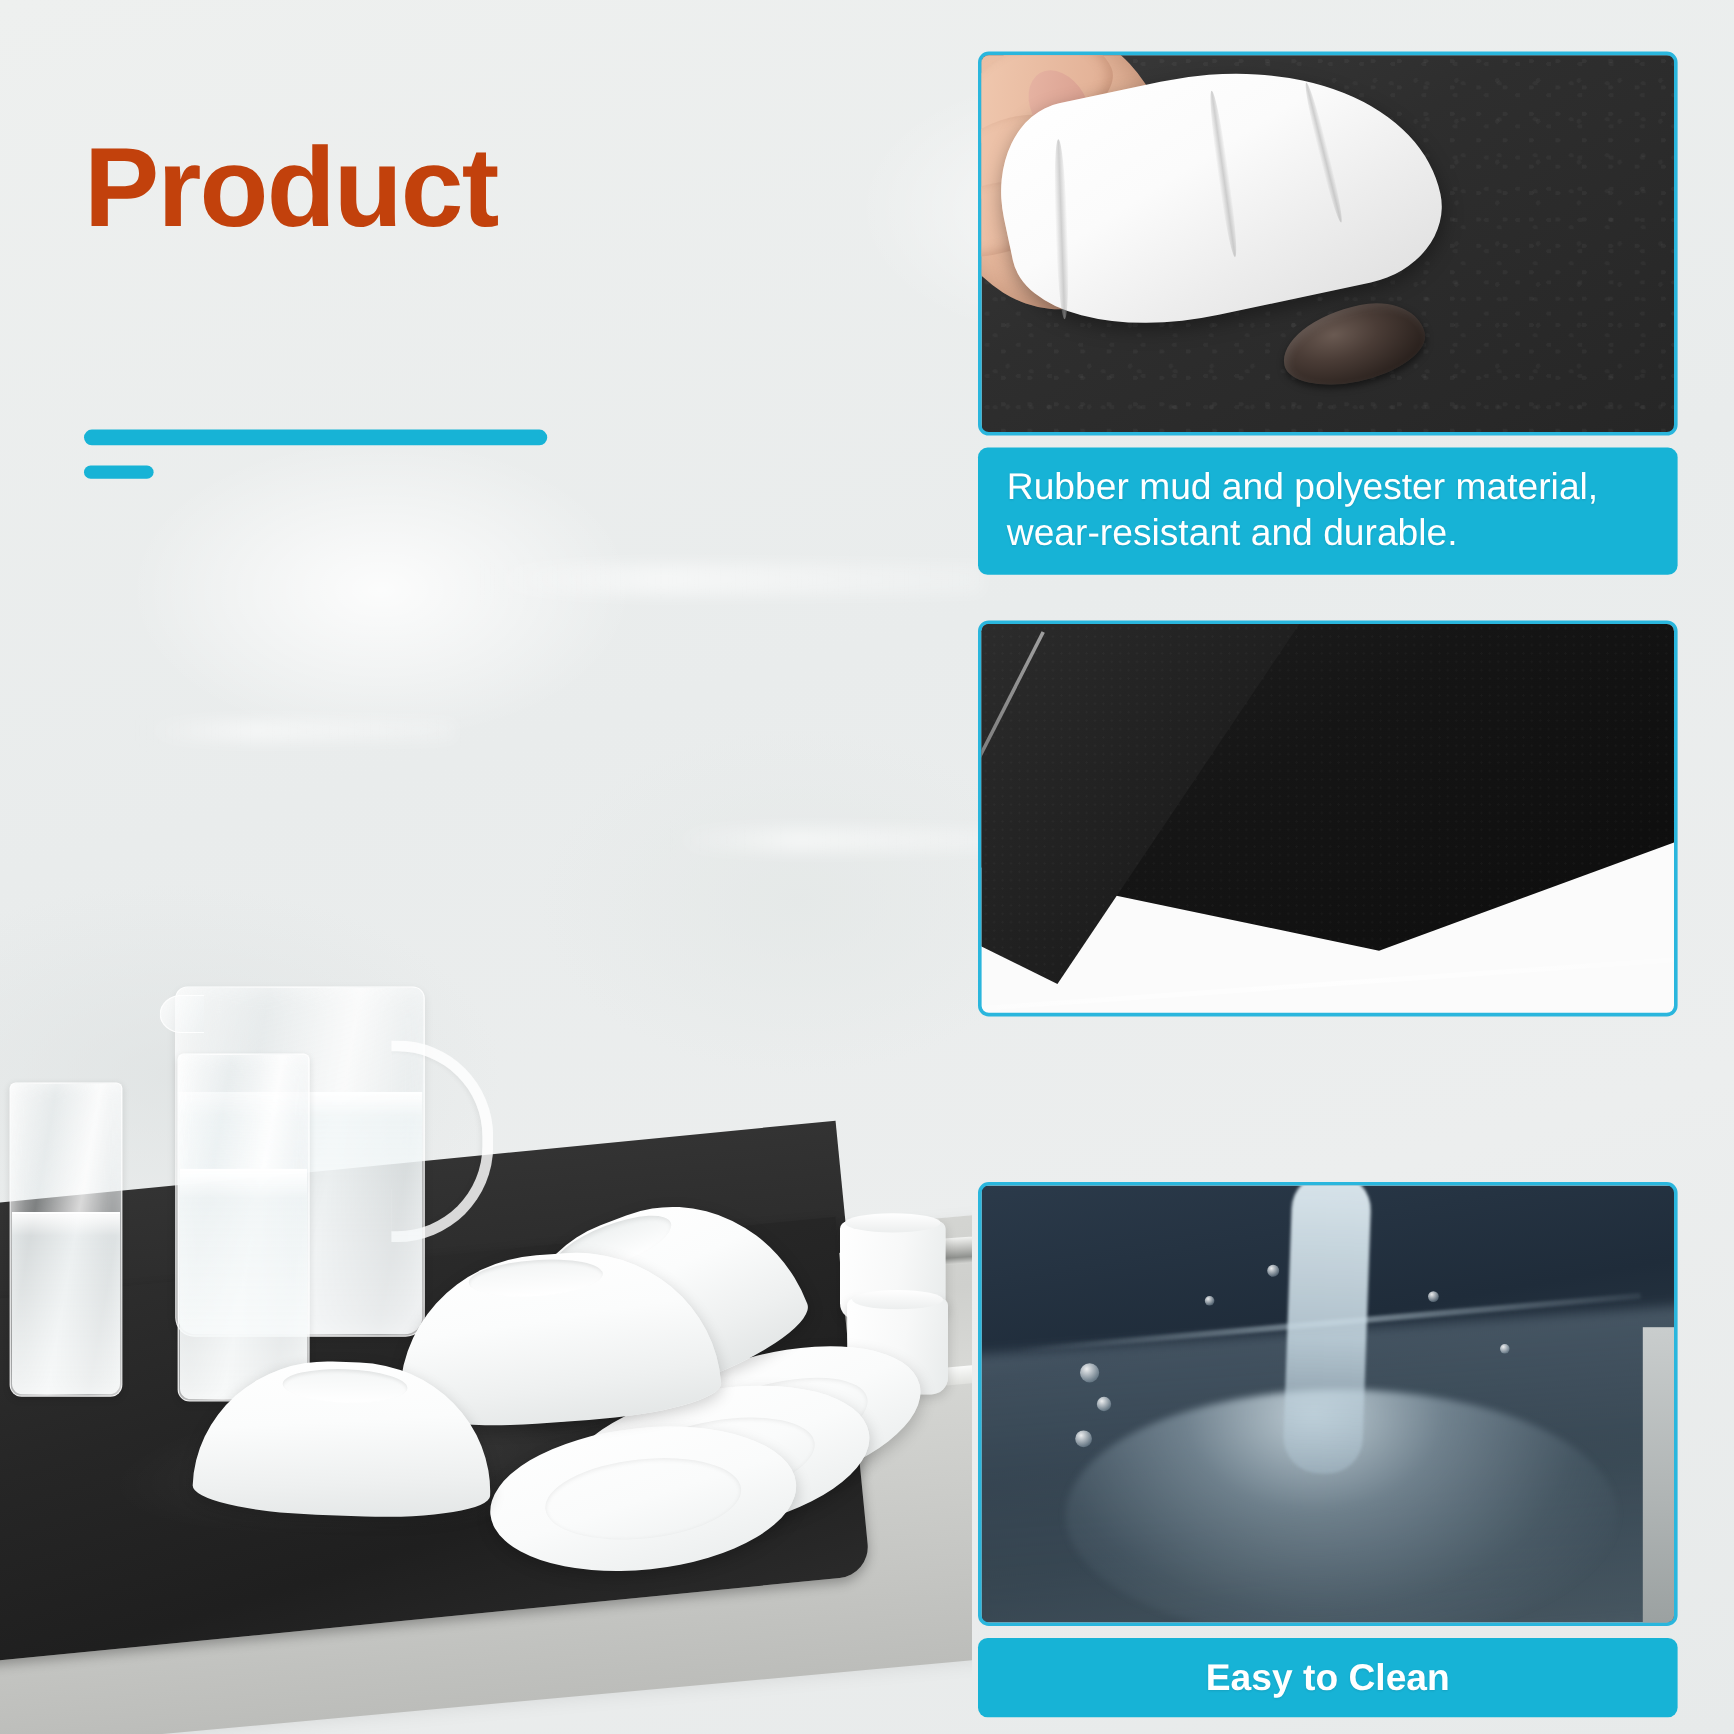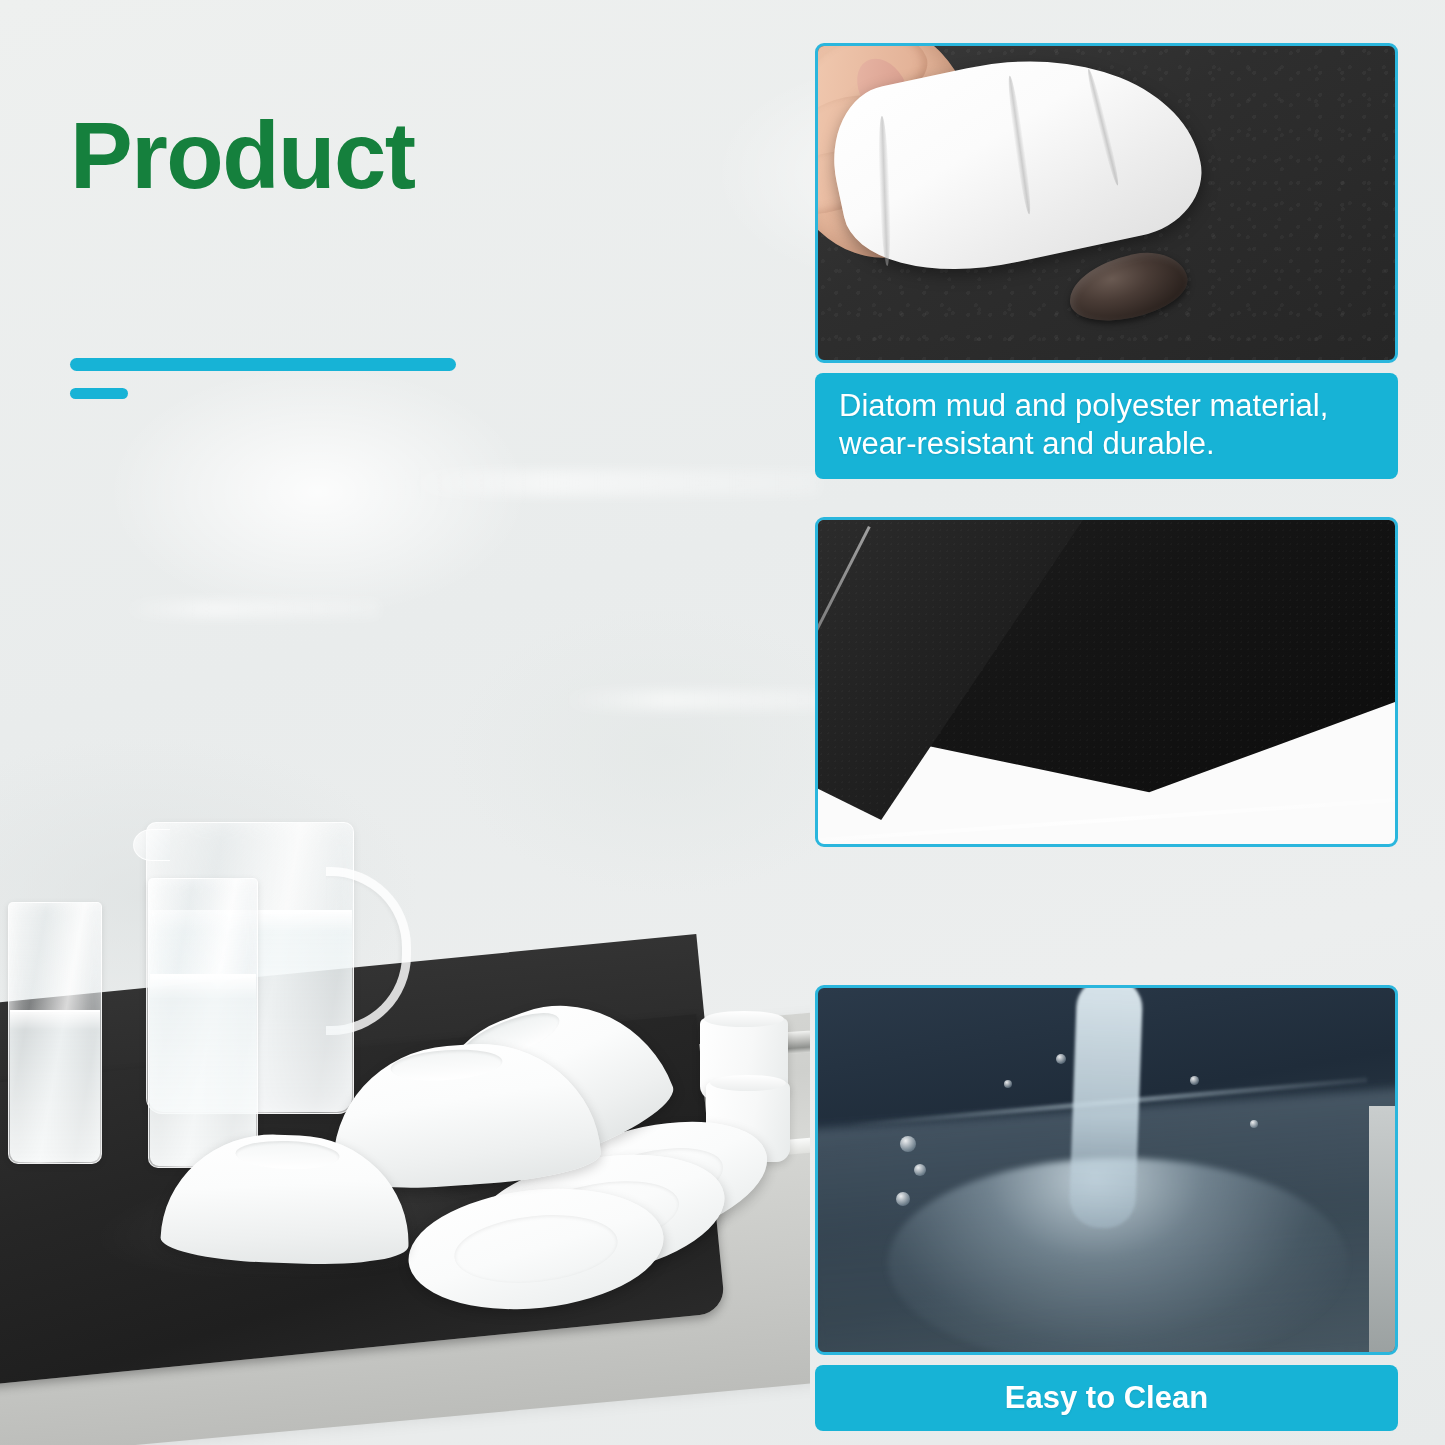--- a/index.html
+++ b/index.html
@@ -40,21 +40,21 @@
   
   .headline {
     position: absolute;
     left: 70px;
     top: 108px;
     width: 640px;
     font-size: 94px;
     line-height: 1.02;
     font-weight: bold;
     letter-spacing: -1.5px;
-    color: #15803d;
+    color: #c2410c;
   }
   .headline .line { display: block; }
 
   .rule-long {
     position: absolute;
     left: 70px;
     top: 358px;
     width: 386px;
     height: 13px;
     border-radius: 7px;
@@ -524,21 +524,21 @@
         <div class="finger f2"></div>
         <div class="finger f3"></div>
         <div class="nail"></div>
       </div>
       <div class="cloth">
         <div class="fold fd1"></div>
         <div class="fold fd2"></div>
         <div class="fold fd3"></div>
       </div>
     </div>
-    <div class="caption" style="margin-top:10px;">Diatom mud and polyester material, wear-resistant and durable.</div>
+    <div class="caption" style="margin-top:10px;">Rubber mud and polyester material, wear-resistant and durable.</div>
   </div>
 
   <div class="card" style="top:517px;">
     <div class="photo ph2">
       <div class="sheet"></div>
       <div class="flap"></div>
       <div class="crease"></div>
       <div class="hem"></div>
       <div class="texture"></div>
     </div>

